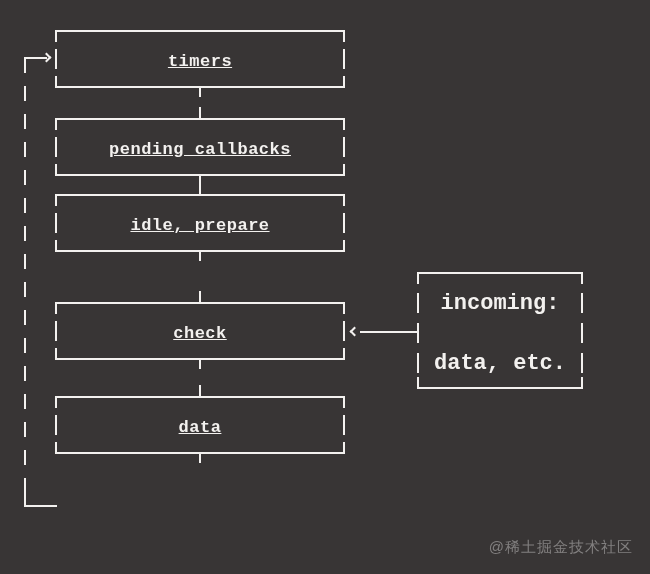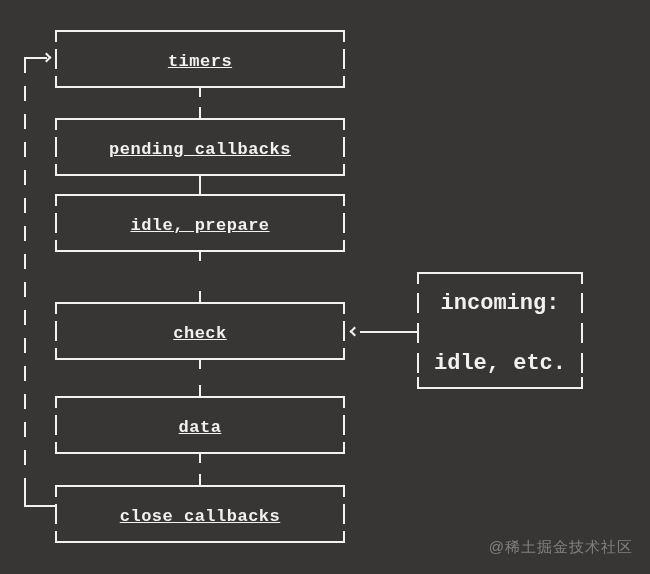--- a/index.html
+++ b/index.html
@@ -170,32 +170,20 @@
     <i class="seg tr"></i>
     <i class="seg bl"></i>
     <i class="seg br"></i>
     <i class="seg pl"></i>
     <i class="seg pr"></i>
     <i class="seg ctick-up"></i>
     <i class="seg ctick-down"></i>
     <span class="lbl">data</span>
   </div>
 
-  <div class="pbox" style="top:485px;">
-    <i class="seg et"></i>
-    <i class="seg eb"></i>
-    <i class="seg tl"></i>
-    <i class="seg tr"></i>
-    <i class="seg bl"></i>
-    <i class="seg br"></i>
-    <i class="seg pl"></i>
-    <i class="seg pr"></i>
-    <i class="seg ctick-up"></i>
-    <span class="lbl">close callbacks</span>
-  </div>
 
   <i class="chev left" style="left:351px; top:328px;"></i>
   <i class="seg" style="left:360px; top:331px; width:57px; height:2px;"></i>
 
   <div class="ibox">
     <i class="seg et"></i>
     <i class="seg eb"></i>
     <i class="seg tl"></i>
     <i class="seg tr"></i>
     <i class="seg bl"></i>
@@ -205,19 +193,19 @@
       <i class="seg rpr"></i>
       <span>incoming:</span>
     </div>
     <div class="irow" style="top:46px;">
       <i class="seg rpl"></i>
       <i class="seg rpr"></i>
     </div>
     <div class="irow" style="top:76px;">
       <i class="seg rpl"></i>
       <i class="seg rpr"></i>
-      <span>idle, etc.</span>
+      <span>data, etc.</span>
     </div>
   </div>
 
   <div class="watermark">@稀土掘金技术社区</div>
 
 </div>
 
 </body></html>

